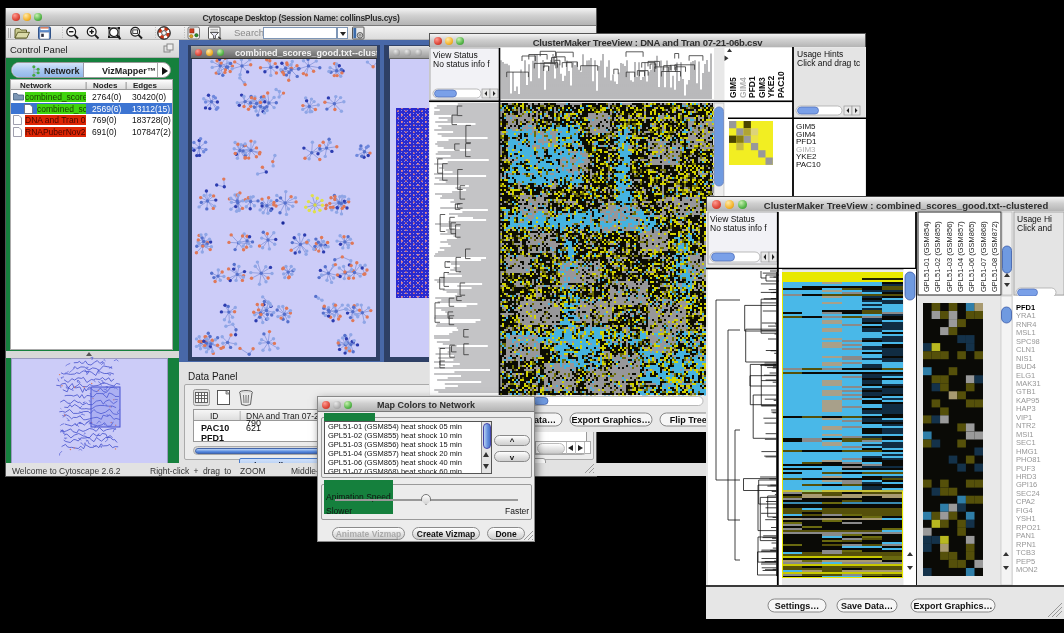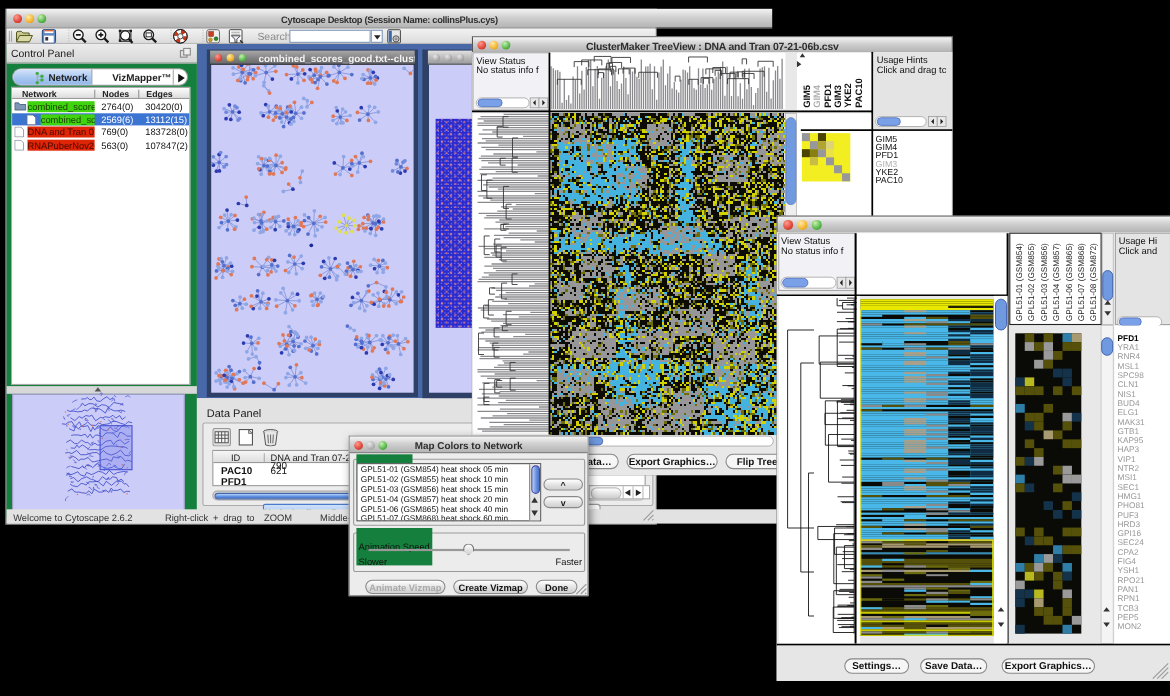--- a/index.html
+++ b/index.html
@@ -10,21 +10,21 @@
 .titletext{font-weight:bold;color:#2e2e2e;text-align:center;white-space:nowrap}
 svg{position:absolute;display:block}
 .btn{position:absolute;background:linear-gradient(#fff,#e2e2e2 55%,#cfcfcf);border:1px solid #8a8a8a;border-radius:9px;font-size:8.5px;font-weight:bold;color:#111;text-align:center;white-space:nowrap}
 .gb{position:absolute;border:1px solid #9a9a9a;border-radius:2px}
 .gbl{position:absolute;font-size:9px;color:#111;background:#15803d;padding:12px 2px}
 </style></head>
 <body>
 
 <div class="abs" style="left:5px;top:8px;width:592px;height:469px;background:#e6e6e6;border:1px solid #555;border-top:none">
 
-  <div class="abs macbar" style="left:0;top:0;width:696px;height:18px">
+  <div class="abs macbar" style="left:0;top:0;width:590px;height:18px">
     <div class="tl" style="left:6px;top:5px;background:radial-gradient(circle at 35% 30%,#ff9a90,#dd4638 60%,#b03028)"></div>
     <div class="tl" style="left:17px;top:5px;background:radial-gradient(circle at 35% 30%,#ffe9a8,#f5b52e 60%,#c98a10)"></div>
     <div class="tl" style="left:28px;top:5px;background:radial-gradient(circle at 35% 30%,#c8f0b0,#56b64a 60%,#3a8a30)"></div>
     <div class="titletext" style="position:absolute;left:0;right:0;top:4.5px;font-size:8.5px;letter-spacing:-0.3px">Cytoscape Desktop (Session Name: collinsPlus.cys)</div>
   </div>
 
   <div class="abs" style="left:0;top:18px;width:590px;height:14px;background:linear-gradient(#f2f2f2,#dcdcdc);border-bottom:1px solid #b8b8b8">
     <svg style="left:0;top:0" width="420" height="14" viewBox="0 0 420 14">
       <path d="M2.5 2V12 M4.5 2V12" stroke="#999" stroke-width="0.8"></path>
 
@@ -166,21 +166,21 @@
           </svg>
         <span style="position:absolute;left:14px;top:1px;width:61px;overflow:hidden;white-space:nowrap;display:inline-block;background:#de2505;color:#4a0800;height:10px">DNA and Tran 07</span>
         <span style="position:absolute;left:81px;top:1px;color:#111">769(0)</span>
         <span style="position:absolute;left:121px;top:1px;color:#111">183728(0)</span>
       </div>
       <div class="abs" style="left:0;top:45.5px;width:100%;height:11.5px;font-size:8.5px">
         <svg style="left:2px;top:1px" width="9" height="10" viewBox="0 0 9 10">
             <path d="M0.5 0.5 L6 0.5 L8.5 3 L8.5 9.5 L0.5 9.5 Z" fill="#fff" stroke="#889" stroke-width="0.8"></path>
           </svg>
         <span style="position:absolute;left:14px;top:1px;width:61px;overflow:hidden;white-space:nowrap;display:inline-block;background:#de2505;color:#4a0800;height:10px">RNAPuberNov2+!</span>
-        <span style="position:absolute;left:81px;top:1px;color:#111">563(0)</span>
+        <span style="position:absolute;left:81px;top:1px;color:#111">691(0)</span>
         <span style="position:absolute;left:121px;top:1px;color:#111">107847(2)</span>
       </div>
     </div>
 
     <div class="abs" style="left:0;top:311px;width:173px;height:7px;background:#d8d8d8">
       <div style="position:absolute;left:80px;top:1px;width:0;height:0;border-left:3px solid transparent;border-right:3px solid transparent;border-bottom:4px solid #555"></div>
     </div>
 
     <div class="abs" style="left:5px;top:318px;width:157px;height:108px;background:#ccccf8;border:1px solid #9a9ac0"></div>
   </div>
@@ -1066,20 +1066,21 @@
     <rect x="660" y="413" width="80" height="13" rx="6.5" fill="#f6f6f6" stroke="#888"></rect>
     <text x="700" y="422.5">Flip Tree No…</text>
   </g>
 </svg>
 
 <div class="abs" style="left:706px;top:196px;width:358px;height:423px;background:#e8e8e8;border:1px solid #444;border-right:none">
   <div class="abs macbar" style="left:0;top:0;width:357px;height:15px">
     <div class="tl" style="left:5px;top:3px;width:8.5px;height:8.5px;background:radial-gradient(circle at 35% 30%,#ff9a90,#dd4638 60%,#b03028)"></div>
     <div class="tl" style="left:18px;top:3px;width:8.5px;height:8.5px;background:radial-gradient(circle at 35% 30%,#ffe9a8,#f5b52e 60%,#c98a10)"></div>
     <div class="tl" style="left:31px;top:3px;width:8.5px;height:8.5px;background:radial-gradient(circle at 35% 30%,#c8f0b0,#56b64a 60%,#3a8a30)"></div>
+    <div class="titletext" style="position:absolute;left:44px;top:2.5px;font-size:9.5px;width:310px">ClusterMaker TreeView : combined_scores_good.txt--clustered</div>
   </div>
 </div>
 <svg style="left:706px;top:211px" width="358" height="408" viewBox="706 211 358 408">
   <rect x="706" y="211" width="358" height="408" fill="#e8e8e8"></rect>
 
   <rect x="708" y="212" width="70" height="52" fill="#f2f2f6" stroke="#999" stroke-width="0.8"></rect>
   <text x="710" y="222" font-size="8.5" fill="#111">View Status</text>
   <text x="710" y="231" font-size="8.5" fill="#111">No status info f</text>
   <rect x="710" y="252" width="50" height="10" rx="5" fill="#fff" stroke="#aaa" stroke-width="0.8"></rect>
   <rect x="711.5" y="253" width="23" height="8" rx="4" fill="#7aa0e8" stroke="#4a6ab8" stroke-width="0.7"></rect>

